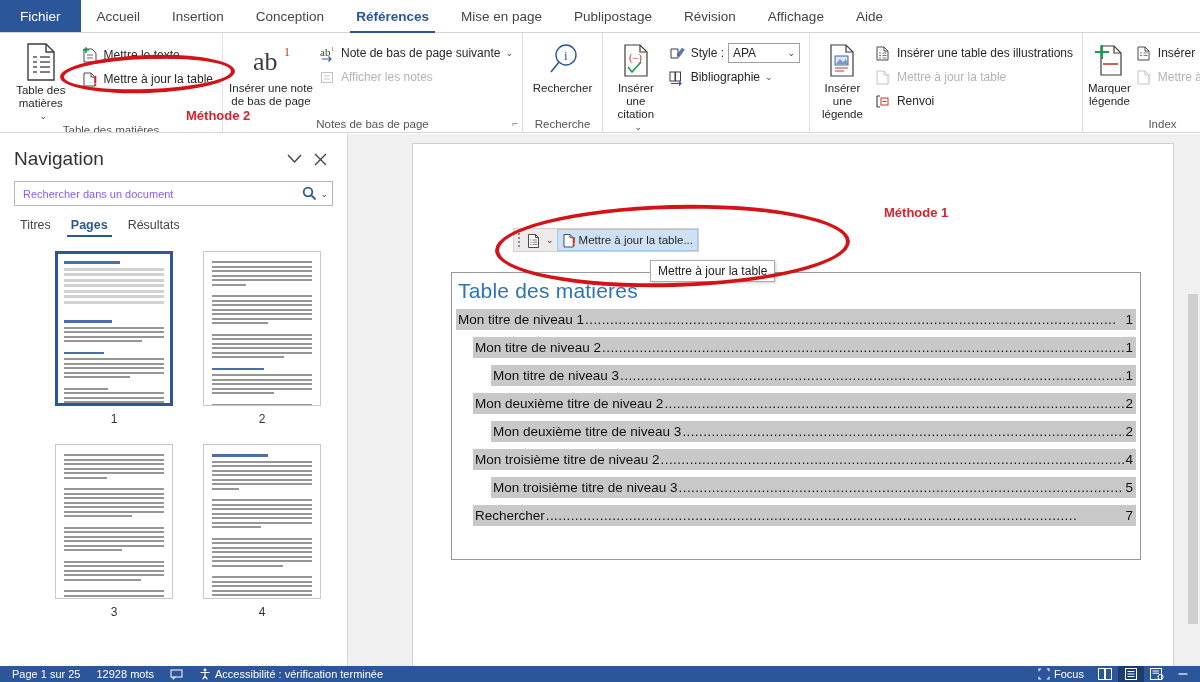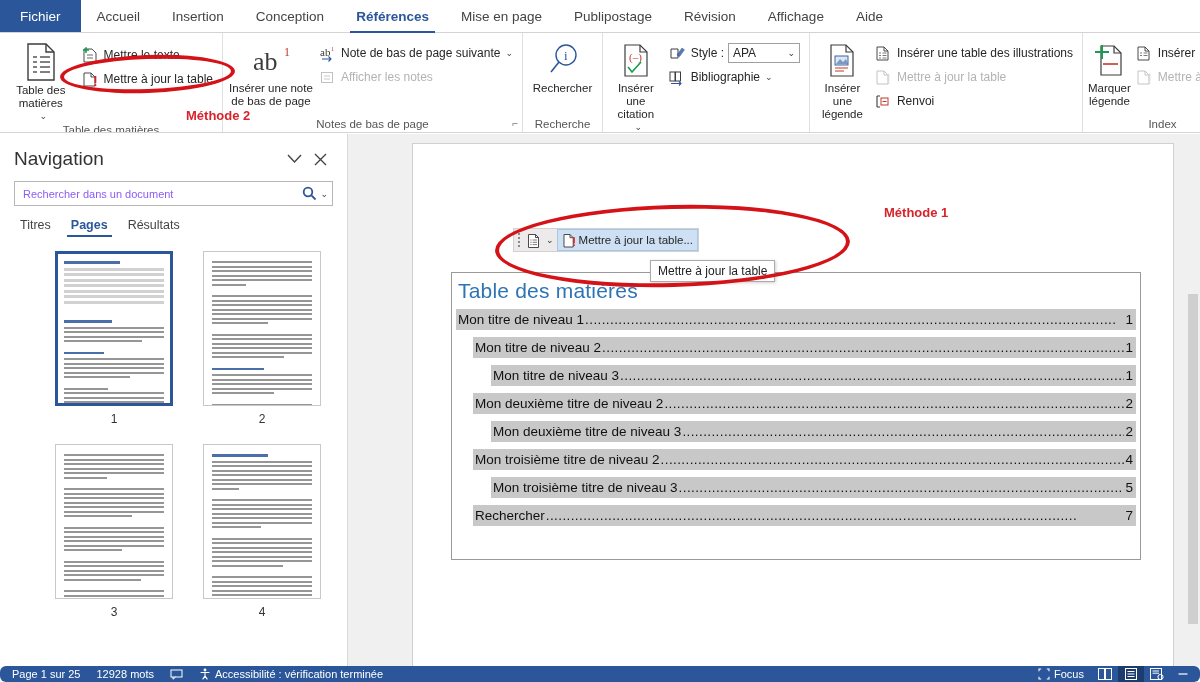--- a/index.html
+++ b/index.html
@@ -255,21 +255,20 @@
   }
   #vthumb { position:absolute; left:2px; right:2px; top:160px; height:330px; background:#cfcfcf; }
 
   
   #status {
     position:absolute; left:0; right:0; bottom:0; height:16px;
     background:#2b579a; color:#fff;
     display:flex; align-items:center;
     font-size:11px;
     padding:0 4px;
-    border-radius:6px;
   }
   #status .sitem { padding:0 8px; white-space:nowrap; display:flex; align-items:center; gap:4px; }
   #status .right { margin-left:auto; display:flex; align-items:center; }
   .viewbtn { width:26px; height:16px; display:flex; align-items:center; justify-content:center; }
   .viewbtn.active { background:#1c3c6e; }
   svg { display:block; }
 </style>
 </head>
 <body>
 

